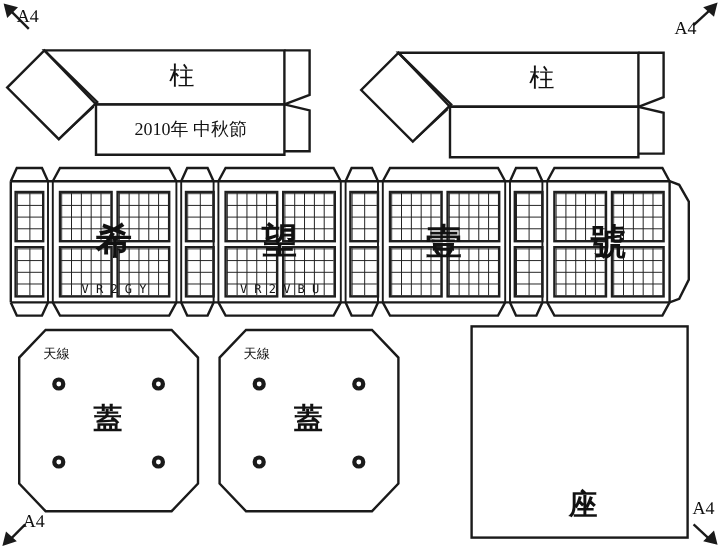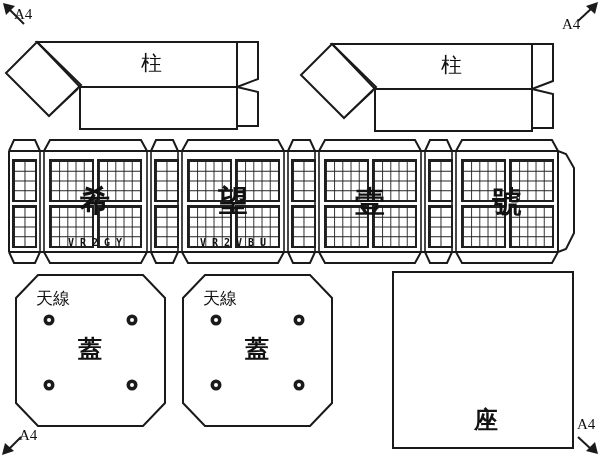--- a/index.html
+++ b/index.html
@@ -14,22 +14,22 @@
         background-size:var(--cw) var(--ch);}
   .g-narrow{--cw:10.5px;--ch:9.75px;width:25px;height:43px;}
   .g-quad{--cw:8.2px;--ch:9.75px;width:45px;height:43px;}
   .lbl{position:absolute;white-space:nowrap;color:#111;}
   .ctr{transform:translate(-50%,-50%);}
   .a4{font-size:15px;}
   .pillar-title{font-size:21px;letter-spacing:1px;}
   .pillar-caption{font-size:15px;}
   .pillar-caption-sm{font-size:11.5px;letter-spacing:0.5px;}
   .panel-char{font-size:30px;font-weight:600;}
-  .callsign{font-family:"DejaVu Sans Mono",monospace;font-size:10px;font-weight:bold;letter-spacing:6px;}
-  .antenna{font-size:17px;}
+  .callsign{font-family:"DejaVu Sans Mono",monospace;font-size:10px;font-weight:normal;letter-spacing:6px;}
+  .antenna{font-size:11px;}
   .big-char{font-size:24px;font-weight:600;}
 </style>
 </head>
 <body>
 
 <div class="stage">
 
   <svg class="layer" viewBox="0 0 600 457">
 
     <g>
@@ -160,20 +160,21 @@
   <div class="grid g-quad" style="left:509px;top:159px;"></div>
   <div class="grid g-quad" style="left:461px;top:205px;"></div>
   <div class="grid g-quad" style="left:509px;top:205px;"></div>
 
   <div class="lbl a4" style="left:14px;top:6px;">A4</div>
   <div class="lbl a4" style="left:562px;top:16px;">A4</div>
   <div class="lbl a4" style="left:19px;top:427px;">A4</div>
   <div class="lbl a4" style="left:577px;top:416px;">A4</div>
 
   <div class="lbl ctr pillar-title" style="left:152px;top:63px;">柱</div>
+  <div class="lbl ctr pillar-caption" style="left:159px;top:108px;">2010年  中秋節</div>
   <div class="lbl ctr pillar-title" style="left:452px;top:65px;">柱</div>
 
   <div class="lbl ctr panel-char" style="left:95px;top:201px;">希</div>
   <div class="lbl ctr panel-char" style="left:233px;top:201px;">望</div>
   <div class="lbl ctr panel-char" style="left:370px;top:202px;">壹</div>
   <div class="lbl ctr panel-char" style="left:507px;top:202px;">號</div>
 
   <div class="lbl ctr callsign" style="left:98px;top:242px;">VR2GY</div>
   <div class="lbl ctr callsign" style="left:236px;top:242px;">VR2VBU</div>
 

